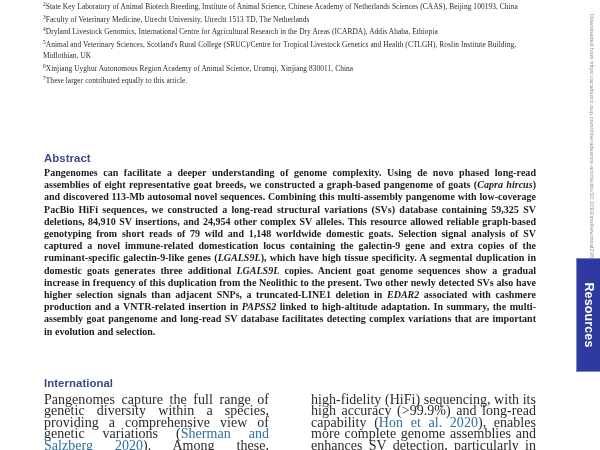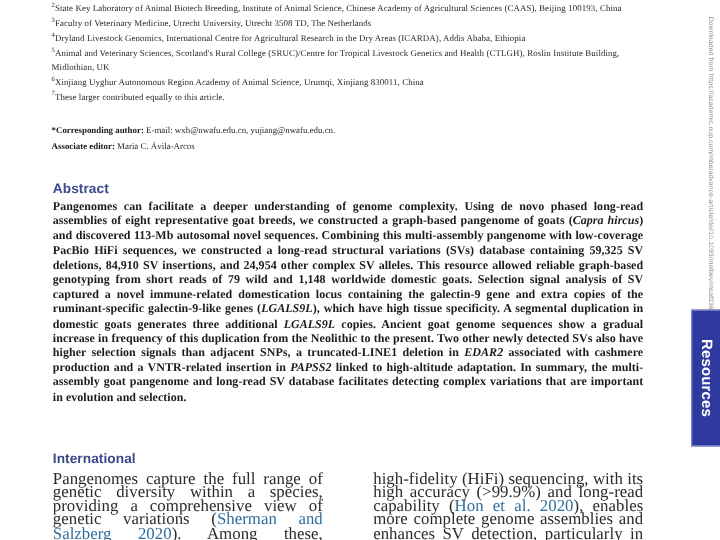--- a/index.html
+++ b/index.html
@@ -162,32 +162,28 @@
     color: #8c8c8c;
     letter-spacing: 0.02em;
   }
 </style>
 </head>
 <body>
 
 <div class="page">
 
   <div class="affils">
-    <p class="affil"><sup>2</sup><span>State Key Laboratory of Animal Biotech Breeding, Institute of Animal Science, Chinese Academy of Agricultural Sciences (CAAS), Beijing 100193, China</span></p>
-    <p class="affil"><sup>3</sup><span>Faculty of Veterinary Medicine, Utrecht University, Utrecht 3508 TD, The Netherlands</span></p>
+    <p class="affil"><sup>2</sup><span>State Key Laboratory of Animal Biotech Breeding, Institute of Animal Science, Chinese Academy of Netherlands Sciences (CAAS), Beijing 100193, China</span></p>
+    <p class="affil"><sup>3</sup><span>Faculty of Veterinary Medicine, Utrecht University, Utrecht 1513 TD, The Netherlands</span></p>
     <p class="affil"><sup>4</sup><span>Dryland Livestock Genomics, International Centre for Agricultural Research in the Dry Areas (ICARDA), Addis Ababa, Ethiopia</span></p>
     <p class="affil"><sup>5</sup><span>Animal and Veterinary Sciences, Scotland's Rural College (SRUC)/Centre for Tropical Livestock Genetics and Health (CTLGH), Roslin Institute Building, Midlothian, UK</span></p>
     <p class="affil"><sup>6</sup><span>Xinjiang Uyghur Autonomous Region Academy of Animal Science, Urumqi, Xinjiang 830011, China</span></p>
     <p class="affil"><sup>7</sup><span>These larger contributed equally to this article.</span></p>
   </div>
 
-  <div class="contact">
-    <p><b>*Corresponding author:</b><span> E-mail: wxh@nwafu.edu.cn, yujiang@nwafu.edu.cn.</span></p>
-    <p><b>Associate editor:</b><span> Maria C. Ávila-Arcos</span></p>
-  </div>
 
   <h2 class="sec-head" id="abstract-heading">Abstract</h2>
   <div class="abstract-body"><span>Pangenomes can facilitate a deeper understanding of genome complexity. Using de novo phased long-read assemblies of eight representative goat breeds, we constructed a graph-based pangenome of goats (</span><i>Capra hircus</i><span>) and discovered 113-Mb autosomal novel sequences. Combining this multi-assembly pangenome with low-coverage PacBio HiFi sequences, we constructed a long-read structural variations (SVs) database containing 59,325 SV deletions, 84,910 SV insertions, and 24,954 other complex SV alleles. This resource allowed reliable graph-based genotyping from short reads of 79 wild and 1,148 worldwide domestic goats. Selection signal analysis of SV captured a novel immune-related domestication locus containing the galectin-9 gene and extra copies of the ruminant-specific galectin-9-like genes (</span><i>LGALS9L</i><span>), which have high tissue specificity. A segmental duplication in domestic goats generates three additional </span><i>LGALS9L</i><span> copies. Ancient goat genome sequences show a gradual increase in frequency of this duplication from the Neolithic to the present. Two other newly detected SVs also have higher selection signals than adjacent SNPs, a truncated-LINE1 deletion in </span><i>EDAR2</i><span> associated with cashmere production and a VNTR-related insertion in </span><i>PAPSS2</i><span> linked to high-altitude adaptation. In summary, the multi-assembly goat pangenome and long-read SV database facilitates detecting complex variations that are important in evolution and selection.</span></div>
 
   <h2 class="sec-head" id="introduction-heading">International</h2>
   <div class="col col-left">
     <p><span>Pangenomes capture the full range of genetic diversity within a species, providing a comprehensive view of genetic variations (</span><span class="cite">Sherman and Salzberg 2020</span><span>). Among these, structural variations (SVs, ≥ 50 bp) induce larger genomic changes in genes and regulatory regions than SNPs and</span></p>
   </div>
   <div class="col col-right">
     <p><span>high-fidelity (HiFi) sequencing, with its high accuracy (&gt;99.9%) and long-read capability (</span><span class="cite">Hon et al. 2020</span><span>), enables more complete genome assemblies and enhances SV detection, particularly in challenging repetitive regions (</span><span class="cite">Nurk et al. 2020, 2022</span><span>). Recent advancements in multi-assembly pangenomes generated through long-read se-</span></p>

